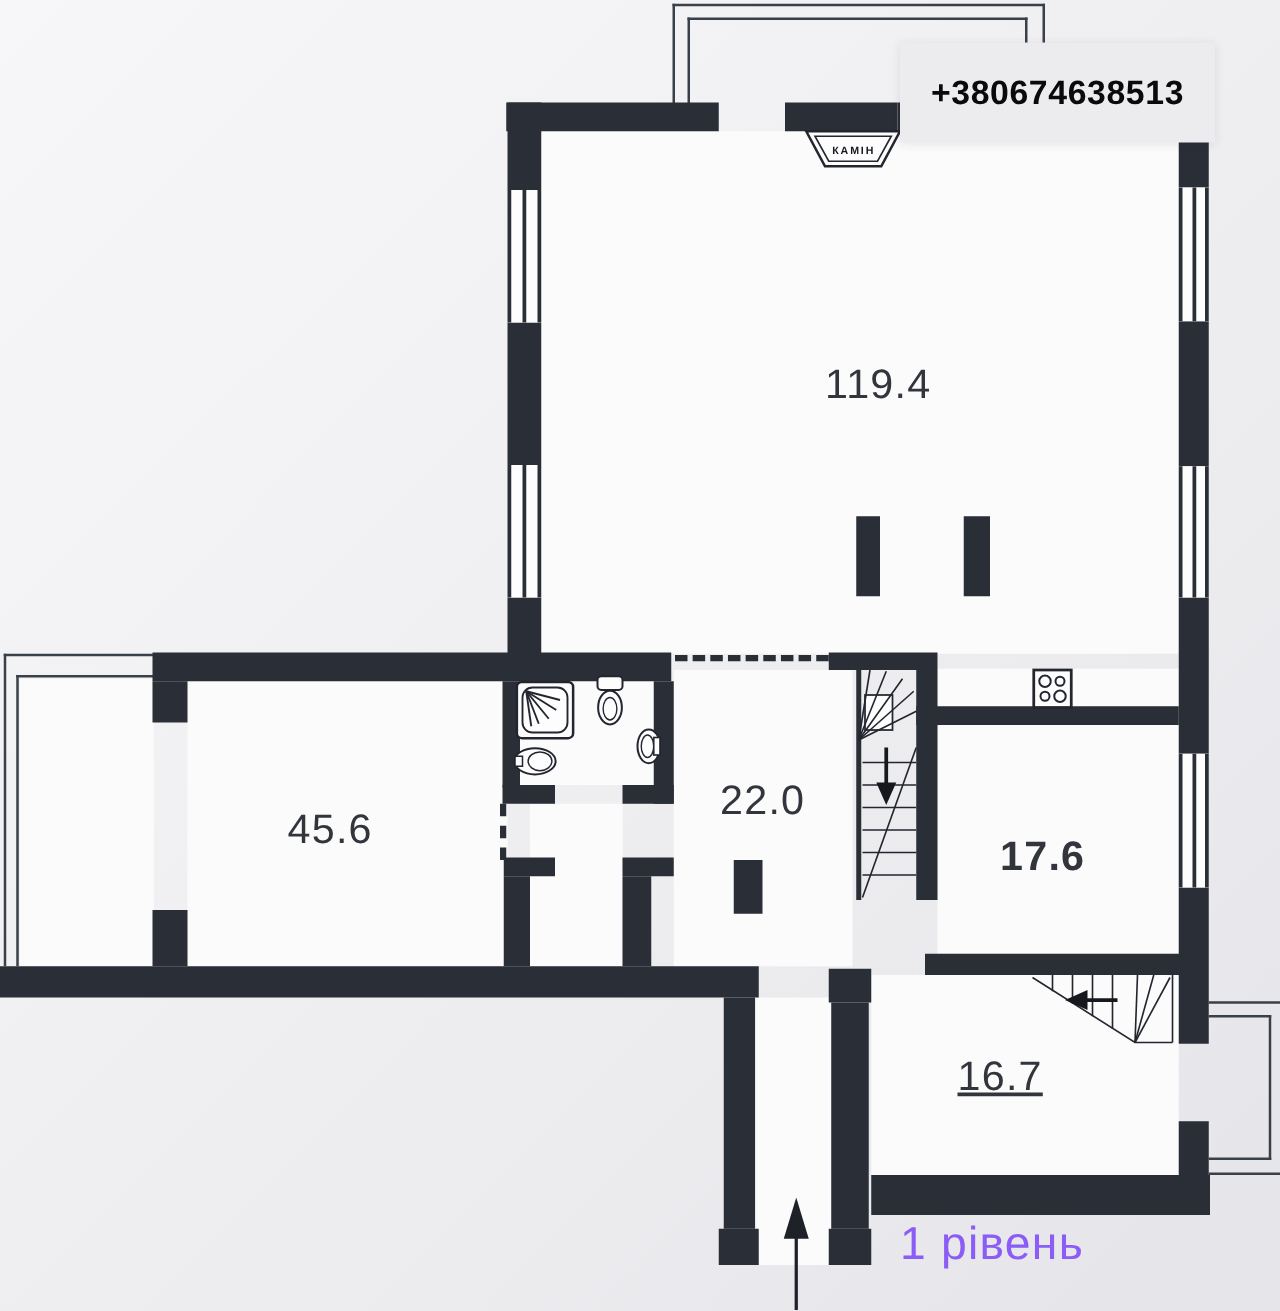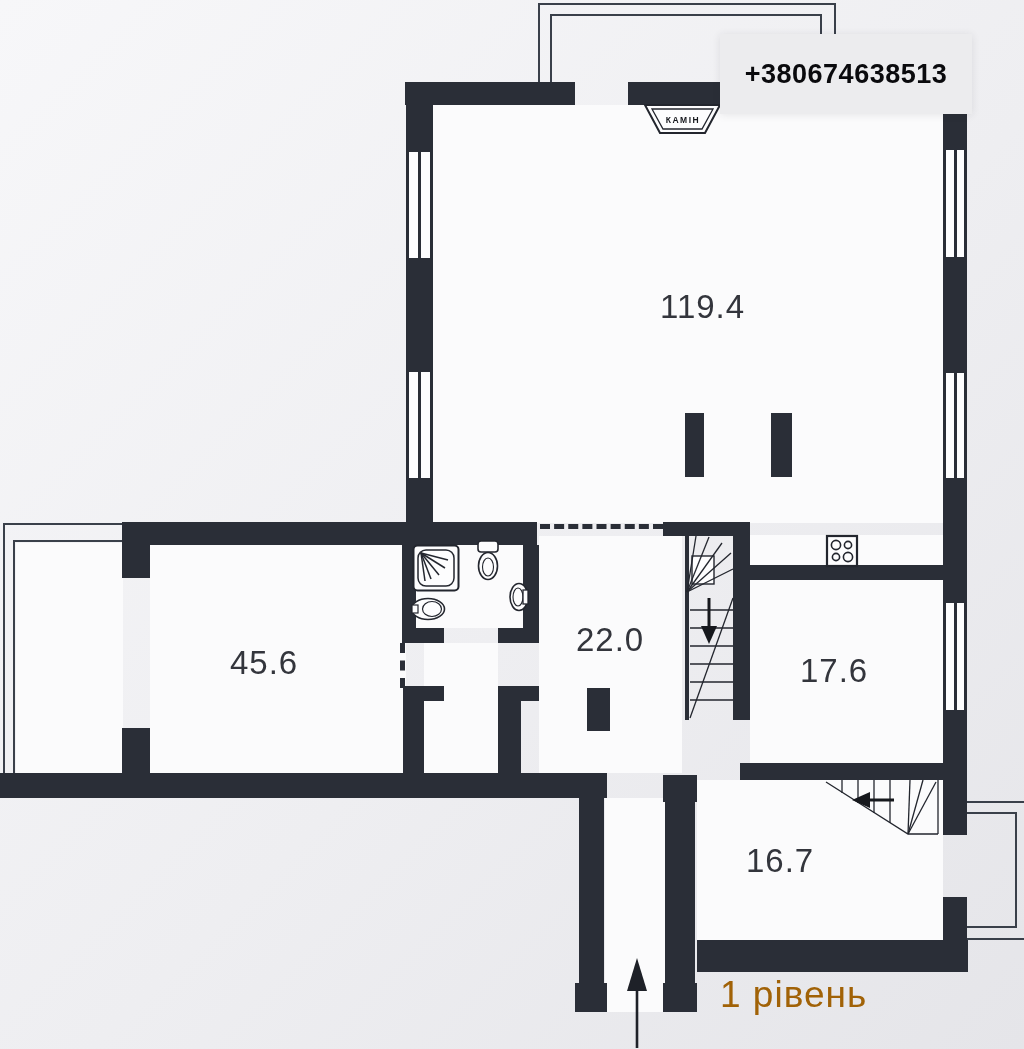--- a/index.html
+++ b/index.html
@@ -17,21 +17,21 @@
   .fill{position:absolute;background:#fbfbfc;z-index:1;}
   .tl{position:absolute;background:var(--thin);z-index:2;}
   .w{position:absolute;background:var(--wall);z-index:3;}
   .vwin{position:absolute;background:#fdfdfe;border-left:3px solid var(--wall);
         border-right:3px solid var(--wall);box-sizing:border-box;z-index:4;}
   .vwin::after{content:"";position:absolute;top:0;bottom:0;left:50%;width:3px;
         margin-left:-1.5px;background:var(--wall);}
   .dashH{position:absolute;height:0;border-top:5px dashed var(--wall);z-index:3;}
   .dashV{position:absolute;width:0;border-left:5px dashed var(--wall);z-index:3;}
   .lbl{position:absolute;font-size:33px;color:var(--ink);letter-spacing:1px;z-index:6;white-space:nowrap;}
-  .lbl-level{font-size:37px;color:#a16207;}
+  .lbl-level{font-size:37px;color:#8b5cf6;}
   .phone{
     position:absolute;left:720px;top:34px;width:252px;height:80px;
     background:#ececee;box-shadow:0 1px 8px rgba(40,40,50,.10);
     display:flex;align-items:center;justify-content:center;
     font-weight:bold;font-size:27px;color:#0a0a0d;letter-spacing:.5px;z-index:10;
   }
   svg{position:absolute;z-index:5;overflow:visible;}
   .fp-text{font-family:"Liberation Sans",sans-serif;font-weight:bold;}
 </style>
 </head>
@@ -194,21 +194,21 @@
   </svg>
 
   <svg style="left:624px;top:958px;" width="26" height="91" viewBox="0 0 26 91">
     <line x1="13" y1="90" x2="13" y2="28" stroke="#1e2128" stroke-width="2.6"></line>
     <polygon points="13,0 3,33 23,33" fill="#1e2128"></polygon>
   </svg>
 
   <div class="lbl" style="left:660px;top:288px;">119.4</div>
   <div class="lbl" style="left:230px;top:644px;">45.6</div>
   <div class="lbl" style="left:576px;top:621px;">22.0</div>
-  <div class="lbl" style="left:800px;top:652px;">17.6</div>
-  <div class="lbl" style="left:746px;top:842px;">16.7</div>
+  <div class="lbl" style="left:800px;top:666px;font-weight:bold;">17.6</div>
+  <div class="lbl" style="left:766px;top:842px;text-decoration:underline;">16.7</div>
   <div class="lbl lbl-level" style="left:720px;top:974px;">1 рівень</div>
 
   <div class="phone">
     <span>+380674638513</span>
   </div>
 
 </div>
 
 </body></html>

